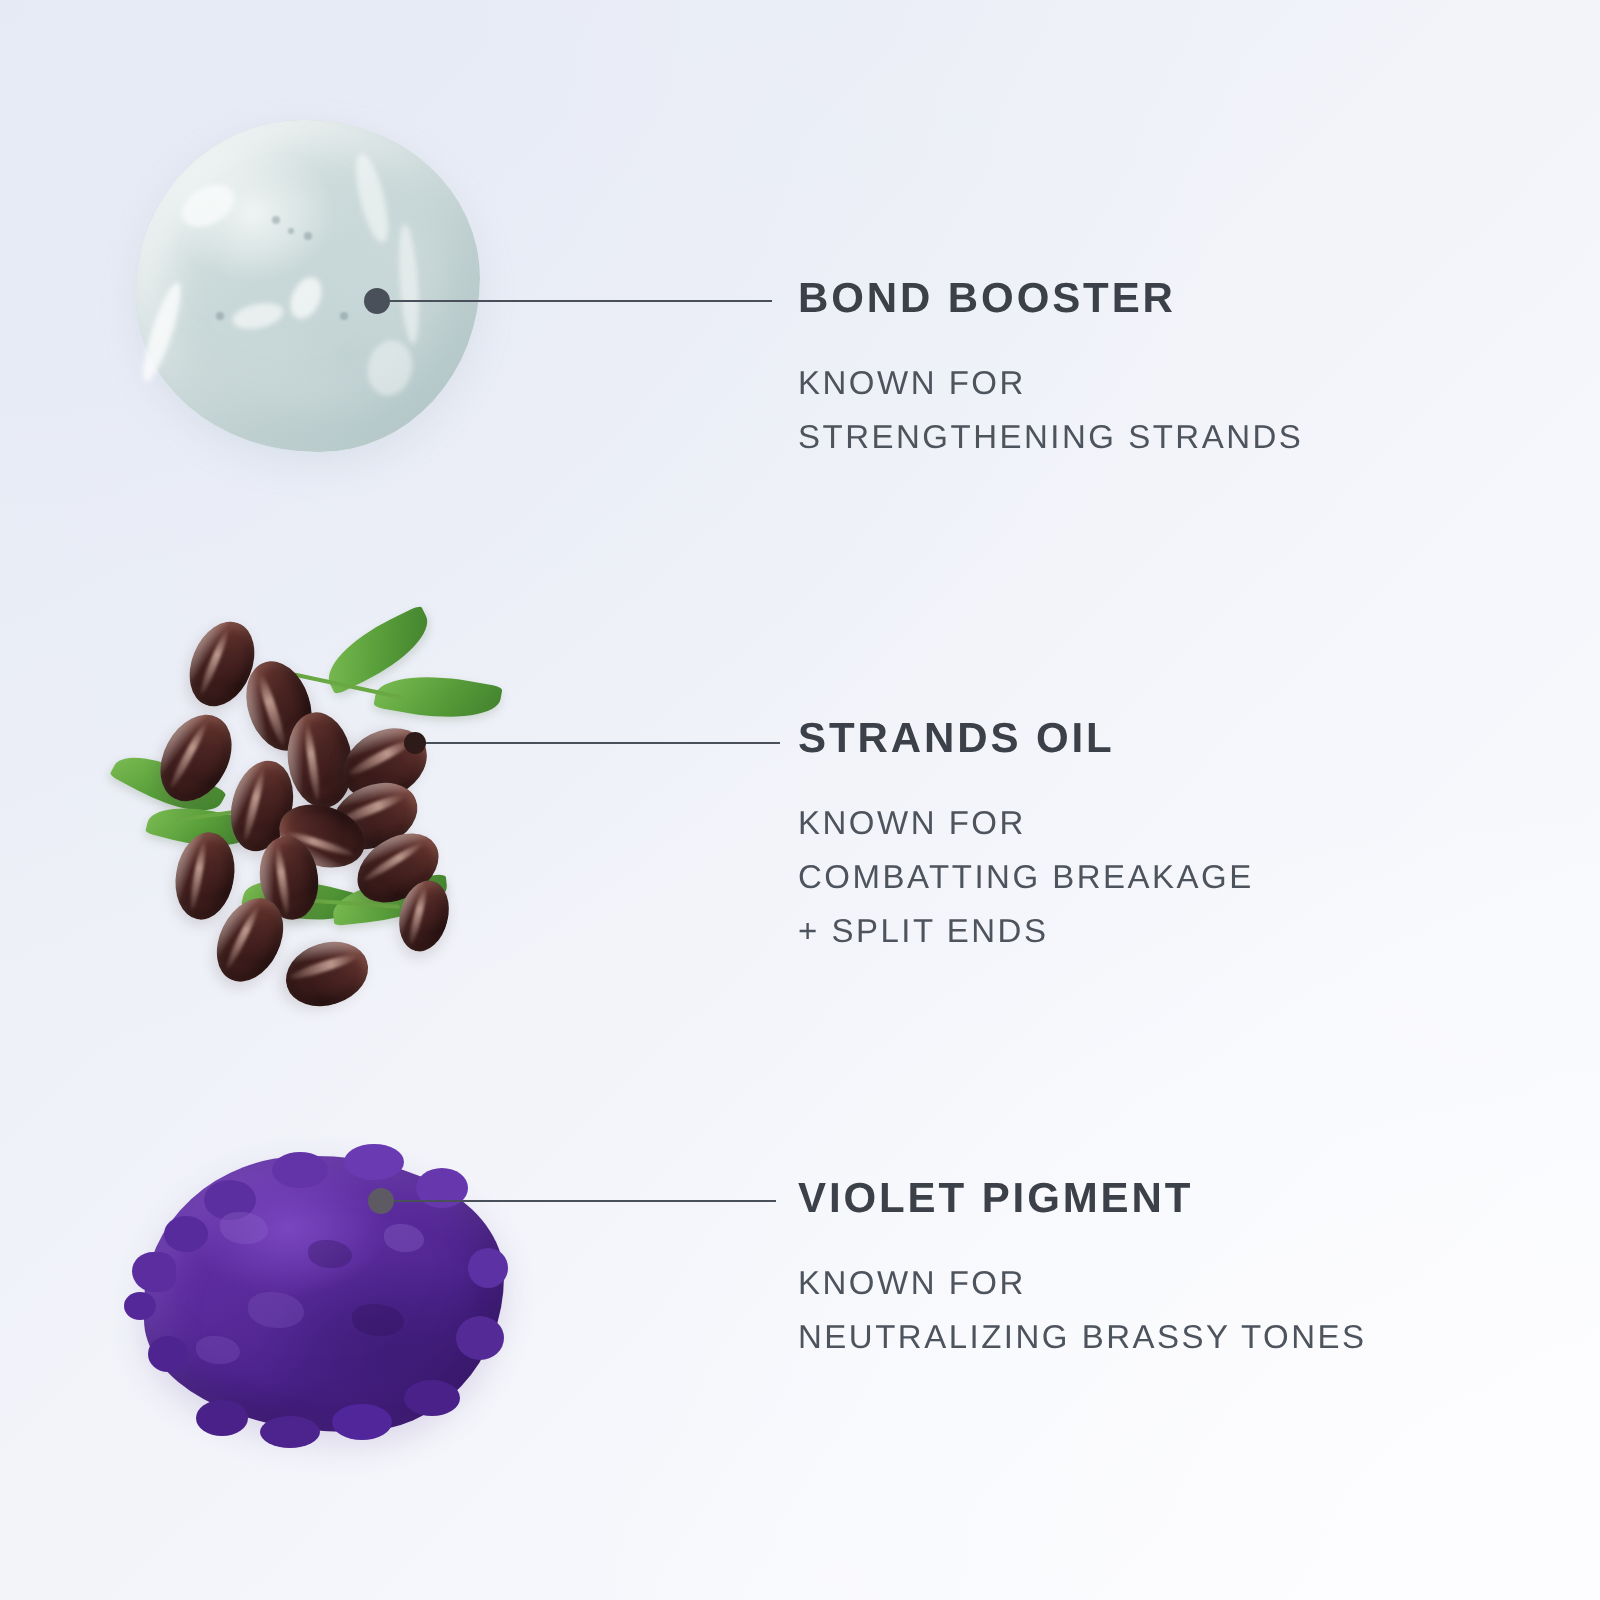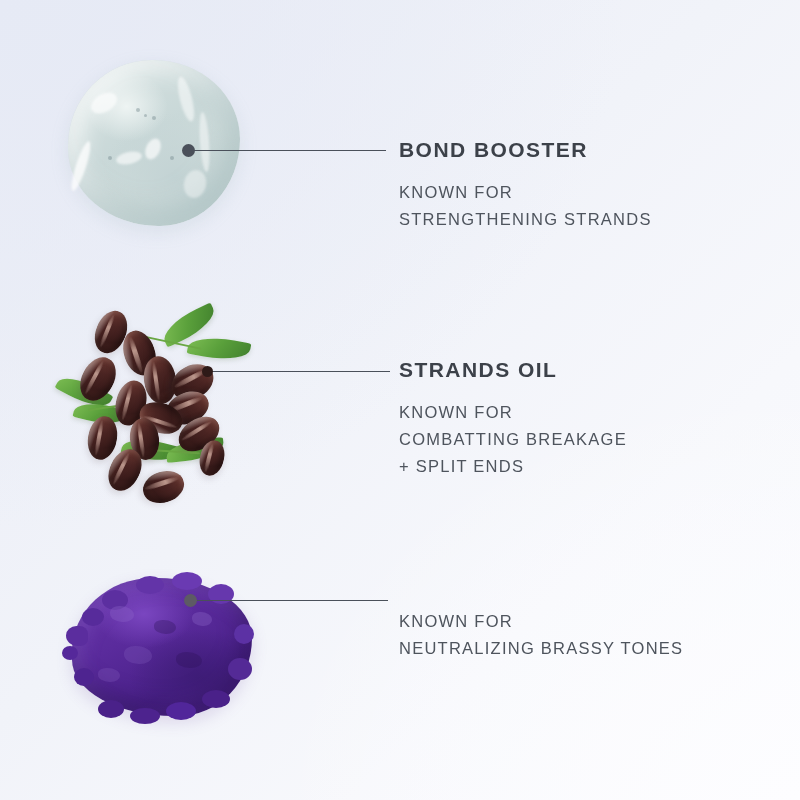--- a/index.html
+++ b/index.html
@@ -206,18 +206,19 @@
       <div class="grain" style="left:36px;top:96px;width:22px;height:14px;background:rgba(135,96,195,.28);"></div>
       <div class="grain" style="left:130px;top:40px;width:20px;height:14px;background:rgba(150,112,210,.3);"></div>
     </div>
 
     <div class="leader" style="left:184px;top:594px;width:208px;">
       <div class="line" style="width:198px;"></div>
       <div class="dot" style="background:#5d5a64;"></div>
     </div>
 
     <div class="textblock" style="top:589px;">
+      <p class="title">VIOLET PIGMENT</p>
       <p class="desc" style="margin-top:19px;">KNOWN FOR
 NEUTRALIZING BRASSY TONES</p>
     </div>
   </div>
 
 </div>
 
 </body></html>

